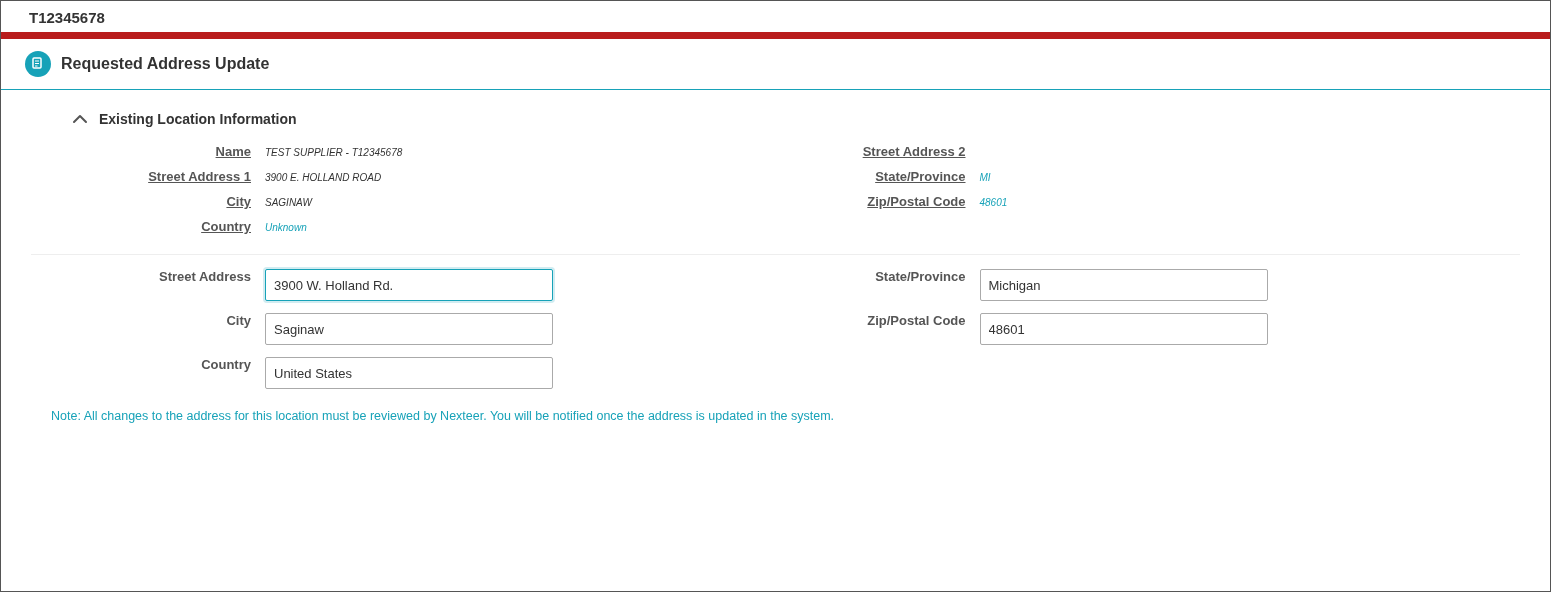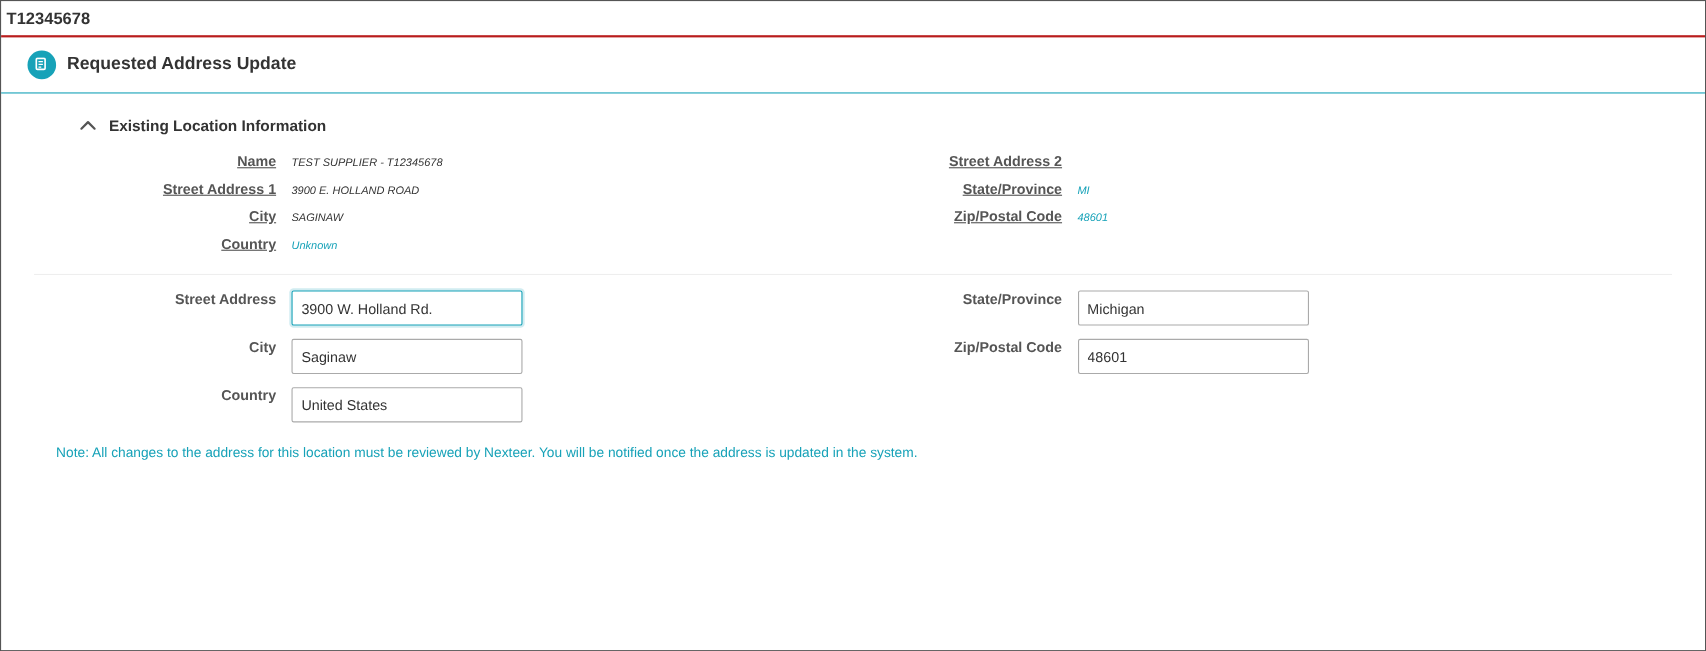--- a/index.html
+++ b/index.html
@@ -6,22 +6,22 @@
     body {
       font-family: Arial, sans-serif;
       font-size: 13px;
       background: #fff;
       color: #333;
       border: 1.5px solid #555;
       width: 1551px;
       min-height: 592px;
     }
     .top-bar {
-      padding: 8px 16px 6px 5px;
-      border-bottom: 2px solid #b91c1c;
+      padding: 8px 16px 6px 28px;
+      border-bottom: 7px solid #b91c1c;
     }
     .top-title {
       font-size: 15px;
       font-weight: bold;
       color: #333;
     }
     .section-header-bar {
       display: flex;
       align-items: center;
       padding: 12px 24px;
@@ -130,21 +130,21 @@
     }
     .form-label {
       min-width: 160px;
       text-align: right;
       font-weight: bold;
       color: #555;
       margin-right: 14px;
       font-size: 13px;
     }
     .form-input {
-      width: 210px;
+      width: 288px;
       height: 32px;
       border: 1px solid #aaa;
       border-radius: 2px;
       padding: 4px 8px;
       font-size: 13px;
       color: #333;
       outline: none;
     }
     .form-input.focused {
       border-color: #17a2b8;

